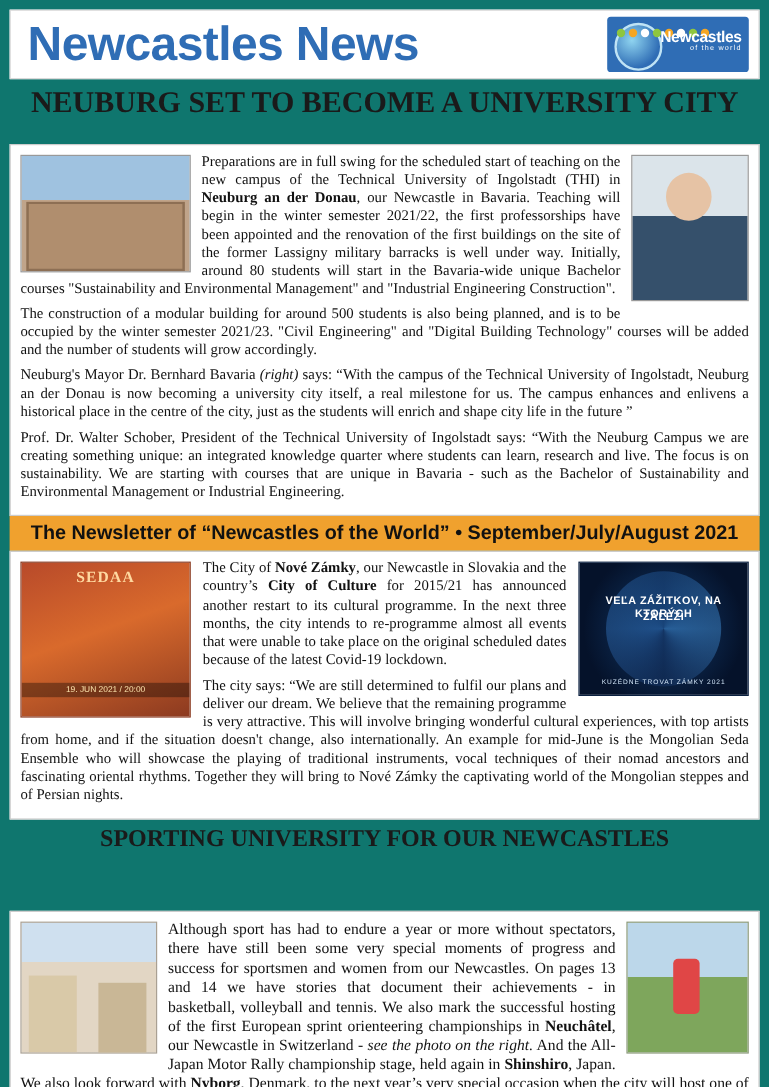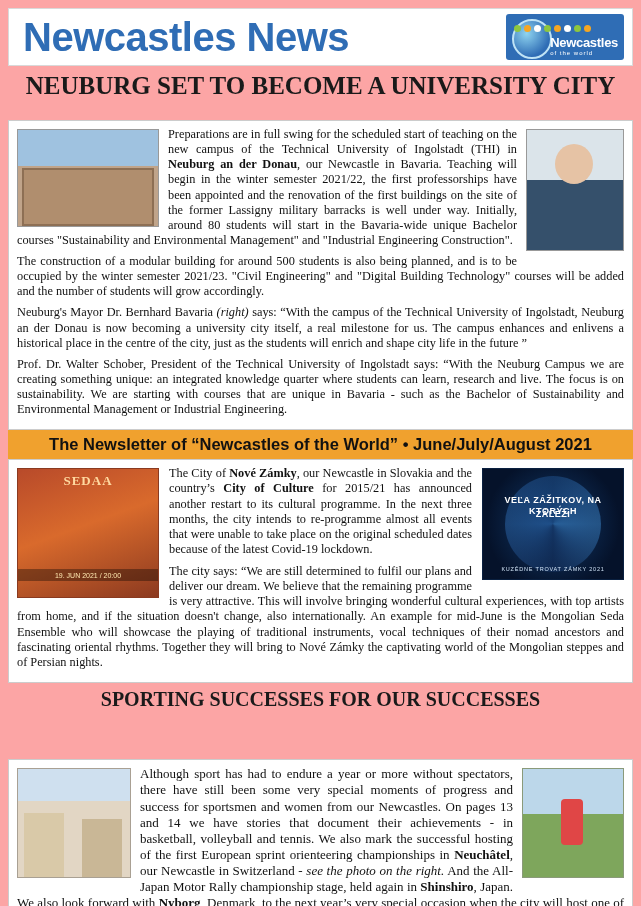--- a/index.html
+++ b/index.html
@@ -4,21 +4,21 @@
 <style>
   html,body{margin:0;padding:0;}
   body{
     width:641px;height:906px;
     background:#f5a623;
     font-family:"Liberation Serif", serif;
     overflow:hidden;
   }
   .page{
     position:relative;width:641px;height:906px;
-    background:#fca5a5;
+    background:#0f766e;
     box-sizing:border-box;
     padding:8px 8px 9px 8px;
   }
   
   .masthead{
     background:#ffffff;border:1px solid #d9d9d9;
     height:58px;display:flex;align-items:center;justify-content:space-between;
     padding:0 8px;box-sizing:border-box;
   }
   .masthead-title{
@@ -36,21 +36,21 @@
     border:2px solid #bfe3f5;
   }
   .logo .dots{position:absolute;left:8px;top:4px;width:104px;height:14px;}
   .logo .dots i{
     display:inline-block;width:7px;height:7px;border-radius:50%;
     background:#8ec63f;margin-right:3px;
   }
   .logo .dots i.b{background:#f5a623;}
   .logo .dots i.c{background:#ffffff;}
   .logo-text{
-    position:absolute;right:6px;bottom:4px;text-align:left;color:#fff;
+    position:absolute;right:6px;bottom:16px;text-align:right;color:#fff;
     font-family:"Liberation Sans", sans-serif;line-height:1.05;
   }
   .logo-text .l1{font-size:13px;font-weight:bold;letter-spacing:-0.3px;}
   .logo-text .l2{font-size:6px;letter-spacing:1px;}
 
   
   .band{
     text-align:center;font-family:Liberation Serif, serif;
     font-weight:bold;color:#1a1a1a;
   }
@@ -191,39 +191,39 @@
 
   <div class="white-box art1 clearfix">
     <div class="photo ph-castle"></div>
     <div class="photo ph-mayor"></div>
     <p><span>Preparations are in full swing for the scheduled start of teaching on the new campus of the Technical University of Ingolstadt (THI) in </span><b>Neuburg an der Donau</b><span>, our Newcastle in Bavaria. Teaching will begin in the winter semester 2021/22, the first professorships have been appointed and the renovation of the first buildings on the site of the former Lassigny military barracks is well under way. Initially, around 80 students will start in the Bavaria-wide unique Bachelor courses "Sustainability and Environmental Management" and "Industrial Engineering Construction".</span></p>
     <p>The construction of a modular building for around 500 students is also being planned, and is to be occupied by the winter semester 2021/23. "Civil Engineering" and "Digital Building Technology" courses will be added and the number of students will grow accordingly.</p>
     <p><span>Neuburg's Mayor Dr. Bernhard Bavaria </span><i>(right)</i><span> says: “With the campus of the Technical University of Ingolstadt, Neuburg an der Donau is now becoming a university city itself, a real milestone for us. The campus enhances and enlivens a historical place in the centre of the city, just as the students will enrich and shape city life in the future ”</span></p>
     <p>Prof. Dr. Walter Schober, President of the Technical University of Ingolstadt says: “With the Neuburg Campus we are creating something unique: an integrated knowledge quarter where students can learn, research and live. The focus is on sustainability. We are starting with courses that are unique in Bavaria - such as the Bachelor of Sustainability and Environmental Management or Industrial Engineering.</p>
   </div>
 
-  <div class="strip">The Newsletter of “Newcastles of the World”  •  June/July/August 2021</div>
+  <div class="strip">The Newsletter of “Newcastles of the World”  •  September/July/August 2021</div>
 
   <div class="white-box art2 clearfix">
     <div class="photo ph-poster">
       <div class="pttl">SEDAA</div>
       <div class="pbar"></div>
       <div class="pdate">19. JUN 2021 / 20:00</div>
     </div>
     <div class="photo ph-stars">
       <div class="swirl"></div>
       <div class="sttl">VEĽA ZÁŽITKOV, NA KTORÝCH</div>
       <div class="sttl2">ZÁLEŽI</div>
       <div class="sfoot">KUZÉDNE TROVAT ZÁMKY 2021</div>
     </div>
     <p><span>The City of </span><b>Nové Zámky</b><span>, our Newcastle in Slovakia and the country’s </span><b>City of Culture</b><span> for 2015/21 has announced another restart to its cultural programme. In the next three months, the city intends to re-programme almost all events that were unable to take place on the original scheduled dates because of the latest Covid-19 lockdown.</span></p>
     <p>The city says: “We are still determined to fulfil our plans and deliver our dream. We believe that the remaining programme is very attractive. This will involve bringing wonderful cultural experiences, with top artists from home, and if the situation doesn't change, also internationally. An example for mid-June is the Mongolian Seda Ensemble who will showcase the playing of traditional instruments, vocal techniques of their nomad ancestors and fascinating oriental rhythms. Together they will bring to Nové Zámky the captivating world of the Mongolian steppes and of Persian nights.</p>
   </div>
 
-  <div class="band headline2">SPORTING SUCCESSES FOR OUR SUCCESSES</div>
+  <div class="band headline2">SPORTING UNIVERSITY FOR OUR NEWCASTLES</div>
 
   <div class="white-box art3 clearfix">
     <div class="photo ph-town"></div>
     <div class="photo ph-runner"></div>
     <p><span>Although sport has had to endure a year or more without spectators, there have still been some very special moments of progress and success for sportsmen and women from our Newcastles. On pages 13 and 14 we have stories that document their achievements - in basketball, volleyball and tennis. We also mark the successful hosting of the first European sprint orienteering championships in </span><b>Neuchâtel</b><span>, our Newcastle in Switzerland - </span><i>see the photo on the right.</i><span> And the All-Japan Motor Rally championship stage, held again in </span><b>Shinshiro</b><span>, Japan. We also look forward with </span><b>Nyborg</b><span>, Denmark, to the next year’s very special occasion when the city will host one of the stages of the famous Tour de France - the planning is firmly under way!</span></p>
   </div>
 
   <div class="promo">
     <div>THERE’S TWO PAGES OF YOUTH FEATURES AND STORIES INSIDE, TOGETHER WITH</div>
     <div>LOTS ON CULTURE, HERITAGE AND THE ENVIRONMENT- AND MANY NEWS ITEMS TOO.</div>

